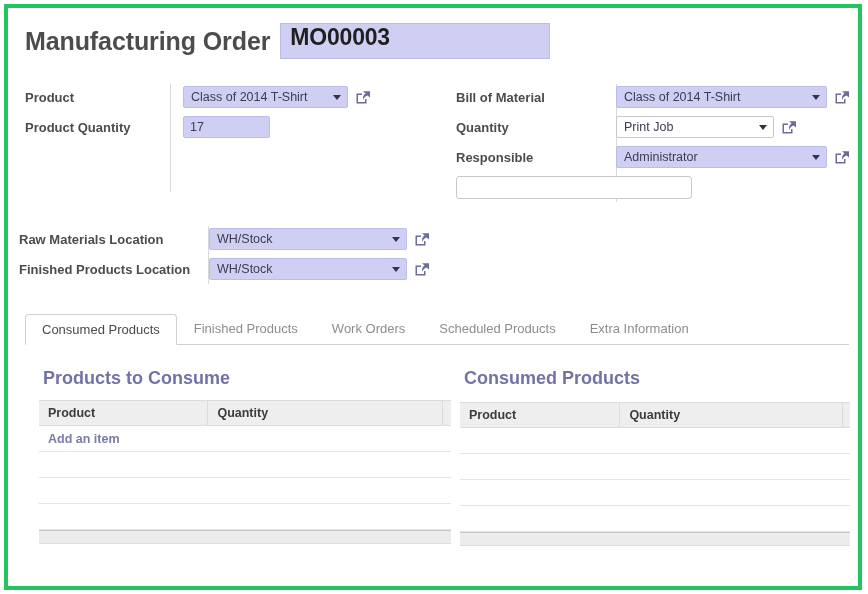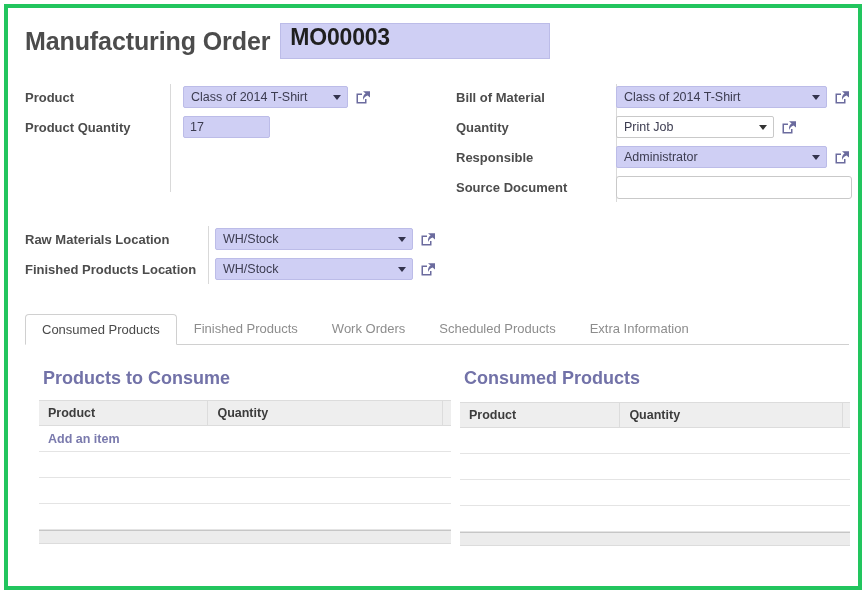--- a/index.html
+++ b/index.html
@@ -59,21 +59,21 @@
     color: #1f1f1f;
     letter-spacing: -0.2px;
   }
 
   
   .form-col {
     position: absolute;
   }
   #col-left  { left: 17px;  top: 74px;  width: 420px; }
   #col-right { left: 448px; top: 74px;  width: 400px; }
-  #col-loc   { left: 17px;  top: 216px; width: 460px; }
+  #col-loc   { left: 11px;  top: 216px; width: 460px; }
 
   .frow {
     display: flex;
     align-items: center;
     height: 30px;
   }
   #col-left  .frow { margin-bottom: 0px; }
   .flabel {
     font-size: 13px;
     font-weight: bold;
@@ -360,21 +360,20 @@
         <span class="extlink">
           <svg width="16" height="16" viewBox="0 0 16 16">
             <path d="M1.5 4.5 H7 V6 H3 V13 H10 V10 H11.5 V14.5 H1.5 Z" fill="#6b6b9e"></path>
             <path d="M8 2.2 L15 2.2 L15 8.6 L12.6 6.4 C10.2 7.2 8.9 8.6 8.1 11 C7.6 7.6 8.6 5.6 10.6 4.4 Z" fill="#6b6b9e"></path>
           </svg>
         </span>
       </div>
     </div>
 
     <div class="frow">
-      <div class="flabel">Source Document</div>
       <div class="fvalue">
         <div class="txt empty" style="width:236px; height:23px;">
           <span></span>
         </div>
       </div>
     </div>
   </div>
 
   <div class="col-divider" style="left:200px; top:218px; height:58px;"></div>
   <div class="form-col" id="col-loc">

